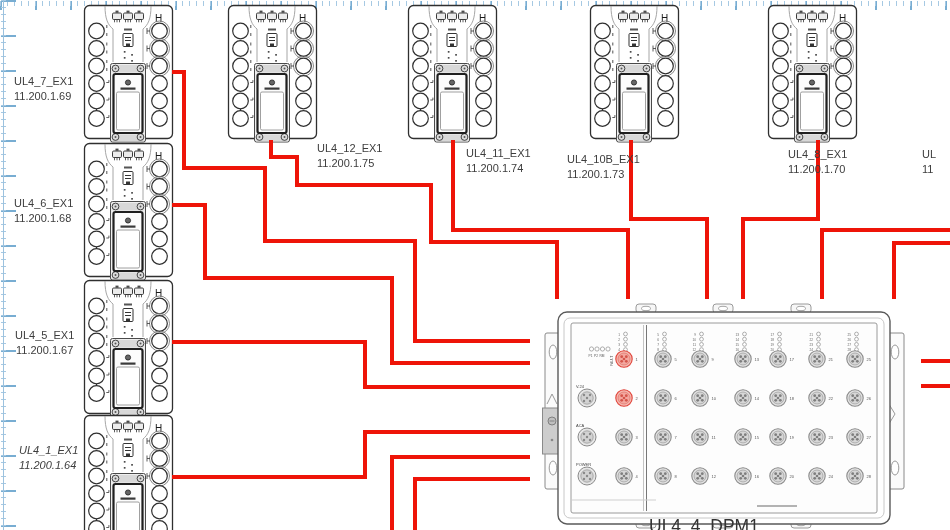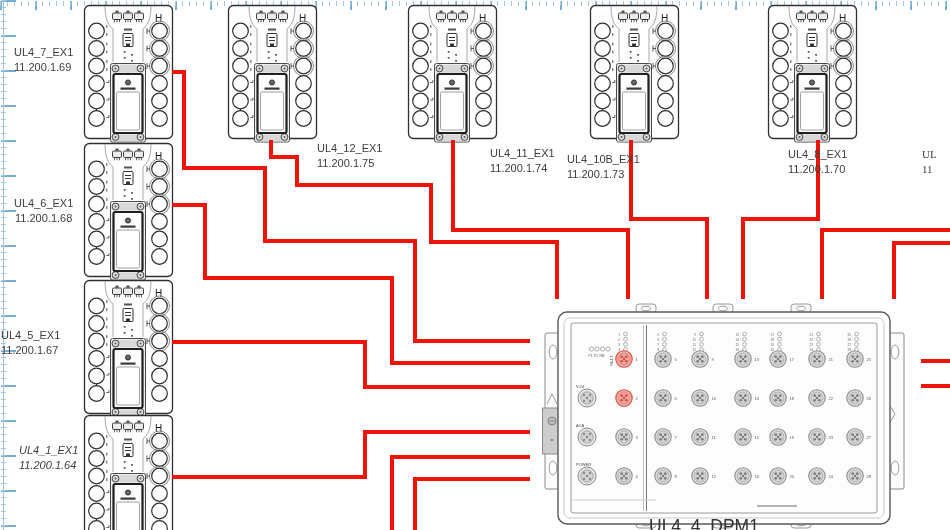--- a/index.html
+++ b/index.html
@@ -1000,53 +1000,53 @@
       <polyline points="271,140 271,157 297,157 297,185 431,185 431,242 557,242 557,299" fill="none" stroke="#ee1408" stroke-width="4" stroke-linejoin="miter" stroke-linecap="butt"></polyline>
       <polyline points="453,140 453,230 628,230 628,299" fill="none" stroke="#ee1408" stroke-width="4" stroke-linejoin="miter" stroke-linecap="butt"></polyline>
       <polyline points="631,140 631,219 707,219 707,299" fill="none" stroke="#ee1408" stroke-width="4" stroke-linejoin="miter" stroke-linecap="butt"></polyline>
       <polyline points="818,140 818,219 743,219 743,299" fill="none" stroke="#ee1408" stroke-width="4" stroke-linejoin="miter" stroke-linecap="butt"></polyline>
       <polyline points="952,230 822,230 822,299" fill="none" stroke="#ee1408" stroke-width="4" stroke-linejoin="miter" stroke-linecap="butt"></polyline>
       <polyline points="952,243 894,243 894,299" fill="none" stroke="#ee1408" stroke-width="4" stroke-linejoin="miter" stroke-linecap="butt"></polyline>
       <polyline points="952,361 921,361" fill="none" stroke="#ee1408" stroke-width="4" stroke-linejoin="miter" stroke-linecap="butt"></polyline>
       <polyline points="952,386 921,386" fill="none" stroke="#ee1408" stroke-width="4" stroke-linejoin="miter" stroke-linecap="butt"></polyline>
     </svg>
   <div id="labels">
-      <div class="dev-label" style="left: 14px; top: 45px;">
+      <div class="dev-label" style="left: 14px; top: 74px;">
         <div>UL4_7_EX1</div>
         <div>11.200.1.69</div>
       </div>
-      <div class="dev-label" style="left: 14px; top: 196px; text-align: center;">
+      <div class="dev-label" style="left: 14px; top: 196px;">
         <div>UL4_6_EX1</div>
         <div>11.200.1.68</div>
       </div>
-      <div class="dev-label" style="left: 1px; top: 328px;">
+      <div class="dev-label" style="left: 15px; top: 328px; text-align: center;">
         <div>UL4_5_EX1</div>
         <div>11.200.1.67</div>
       </div>
       <div class="dev-label" style="left: 19px; top: 443px; font-style: italic;">
         <div>UL4_1_EX1</div>
         <div>11.200.1.64</div>
       </div>
       <div class="dev-label" style="left: 317px; top: 141px;">
         <div>UL4_12_EX1</div>
         <div>11.200.1.75</div>
       </div>
-      <div class="dev-label" style="left: 466px; top: 146px; margin-left: 24px;">
+      <div class="dev-label" style="left: 466px; top: 146px;">
         <div>UL4_11_EX1</div>
         <div>11.200.1.74</div>
       </div>
       <div class="dev-label" style="left: 567px; top: 152px;">
         <div>UL4_10B_EX1</div>
         <div>11.200.1.73</div>
       </div>
       <div class="dev-label" style="left: 764px; top: 147px; margin-left: 24px;">
         <div>UL4_8_EX1</div>
         <div>11.200.1.70</div>
       </div>
-      <div class="dev-label" style="left: 922px; top: 147px; font-family: Liberation Serif, serif;">
+      <div class="dev-label" style="left: 922px; top: 147px;">
         <div>UL</div>
         <div>11</div>
       </div>
       <div class="dpm-label" style="left: 649px; top: 516px;">
         <div>UL4_4_DPM1</div>
       </div>
     </div>
 </div>
 
 </body></html>

